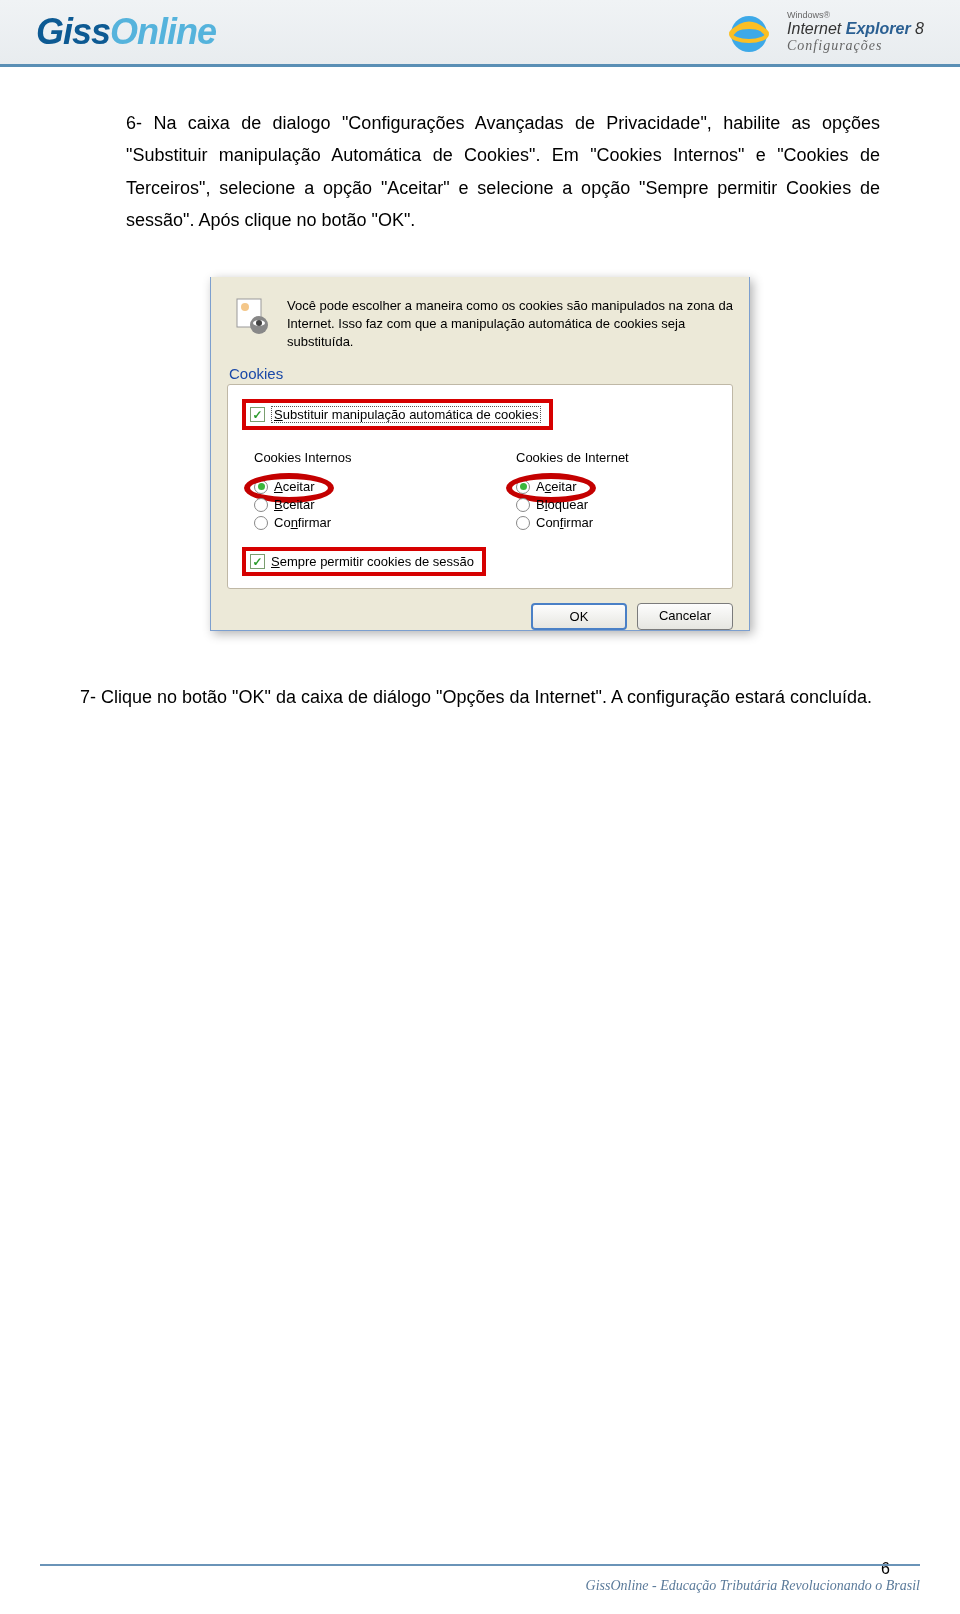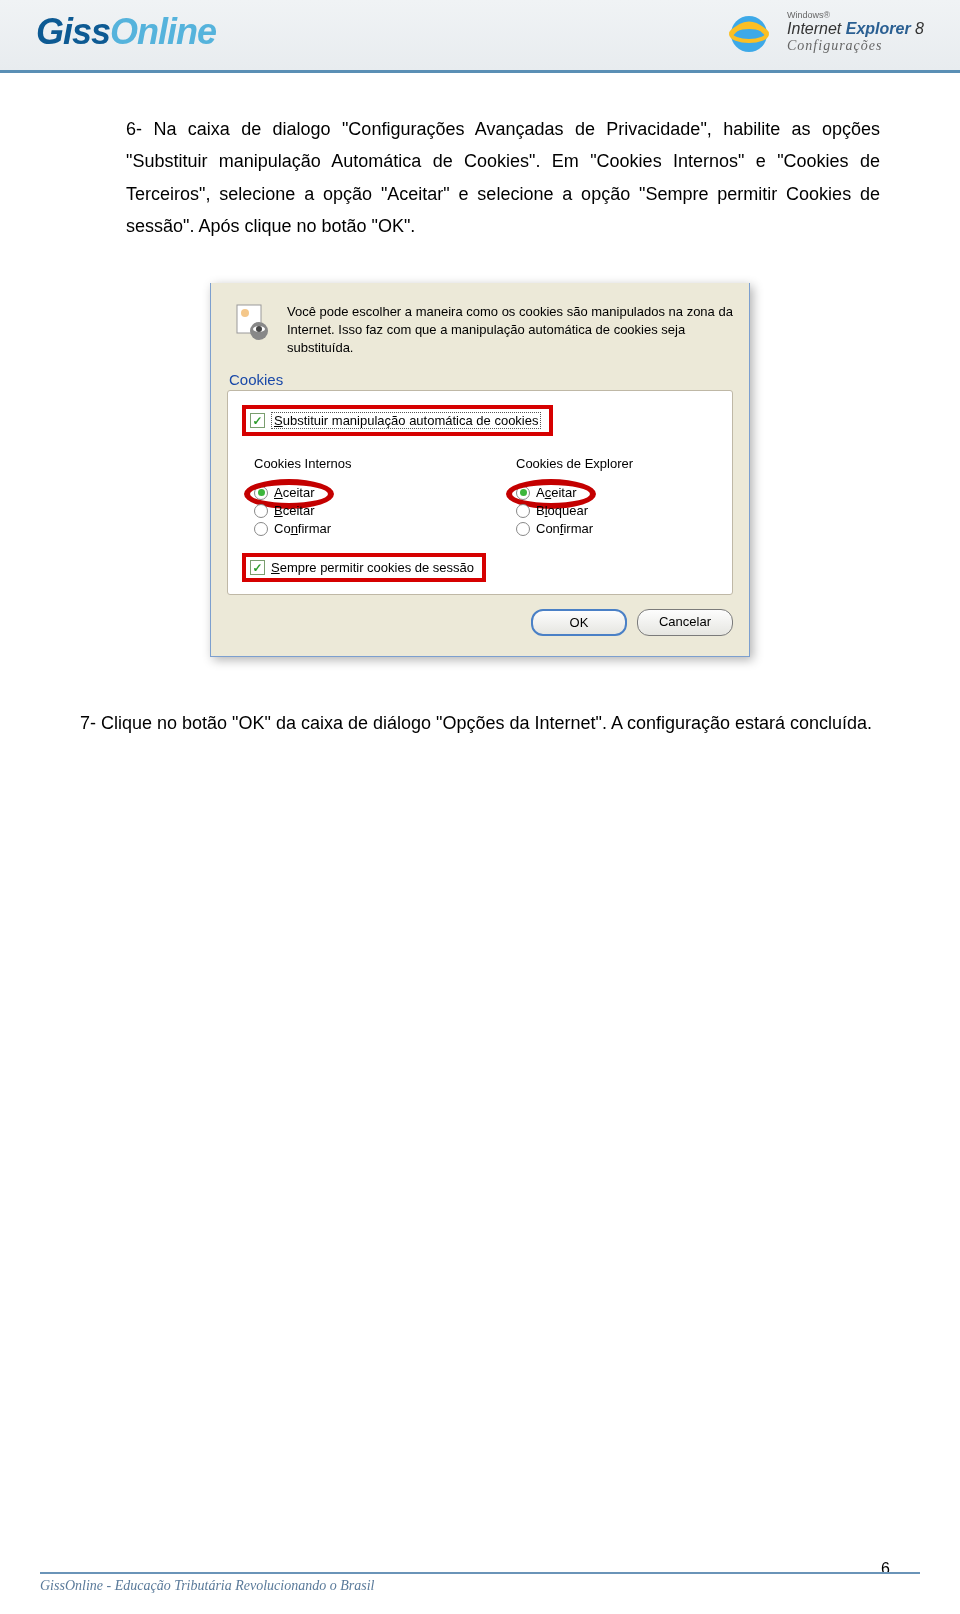--- a/index.html
+++ b/index.html
@@ -14,21 +14,21 @@
     width: 960px;
     min-height: 1614px;
     position: relative;
     background: #fff;
     padding-bottom: 80px;
   }
   .header-bar {
     display: flex;
     justify-content: space-between;
     align-items: center;
-    padding: 8px 36px 14px 36px;
+    padding: 8px 36px 8px 36px;
     border-bottom: 3px solid #5a8fb5;
     background: linear-gradient(#f0f3f5,#e8ecef);
   }
   .logo {
     font-size: 36px;
     font-weight: bold;
     font-style: italic;
     letter-spacing: -1px;
   }
   .logo .g1 { color: #0d5a93; }
@@ -82,21 +82,21 @@
     border: 1px solid #fff;
     border-radius: 3px;
     display: flex; align-items: center; justify-content: center;
     color: #fff; font-weight: bold; font-size: 14px;
     cursor: pointer;
   }
   .dlg-body {
     background: #ece9d8;
     border: 1px solid #7c9fcf;
     border-top: none;
-    padding: 16px 16px 20px 16px;
+    padding: 16px 16px 0 16px;
   }
   .intro {
     display: flex;
     gap: 14px;
     align-items: flex-start;
     padding: 4px 0 10px 6px;
   }
   .intro-icon {
     width: 40px; height: 40px; flex-shrink: 0;
   }
@@ -177,45 +177,45 @@
     justify-content: flex-end;
     gap: 10px;
     margin-top: 14px;
   }
   .btn {
     width: 96px;
     padding: 4px 0;
     text-align: center;
     background: linear-gradient(#fdfdfd,#e6e6e1);
     border: 1px solid #7b7b7b;
-    border-radius: 12px;
+    border-radius: 4px;
     cursor: pointer;
     font-size: 13px;
   }
   .btn.default {
     border: 2px solid #4a80c6;
   }
   .footer-text {
     padding: 30px 80px 10px 80px;
     font-size: 18px;
     line-height: 1.8;
     color: #000;
     text-align: justify;
   }
   .page-footer {
     position: absolute;
     bottom: 20px;
     left: 0; right: 0;
-    text-align: left;
+    text-align: right;
     font-family: 'Comic Sans MS', cursive;
     font-style: italic;
     color: #5a7a9a;
     font-size: 14px;
     border-top: 2px solid #6a94b8;
-    padding-top: 4px;
+    padding-top: 12px;
     margin: 0 40px;
   }
   .page-num {
     position: absolute;
     bottom: 36px;
     right: 70px;
     font-size: 16px;
     color: #000;
   }
   .ul { text-decoration: underline; }
@@ -278,21 +278,21 @@
             <div class="radio-row">
               <span class="radio"></span>
               <span><span class="ul">B</span><span>ceitar</span></span>
             </div>
             <div class="radio-row">
               <span class="radio"></span>
               <span><span>Co</span><span class="ul">n</span><span>firmar</span></span>
             </div>
           </div>
           <div class="col">
-            <div class="col-title">Cookies de Explorer</div>
+            <div class="col-title">Cookies de Internet</div>
             <div class="radio-row">
               <div class="ellipse"></div>
               <span class="radio sel"></span>
               <span><span>A</span><span class="ul">c</span><span>eitar</span></span>
             </div>
             <div class="radio-row">
               <span class="radio"></span>
               <span><span>B</span><span class="ul">l</span><span>oquear</span></span>
             </div>
             <div class="radio-row">

